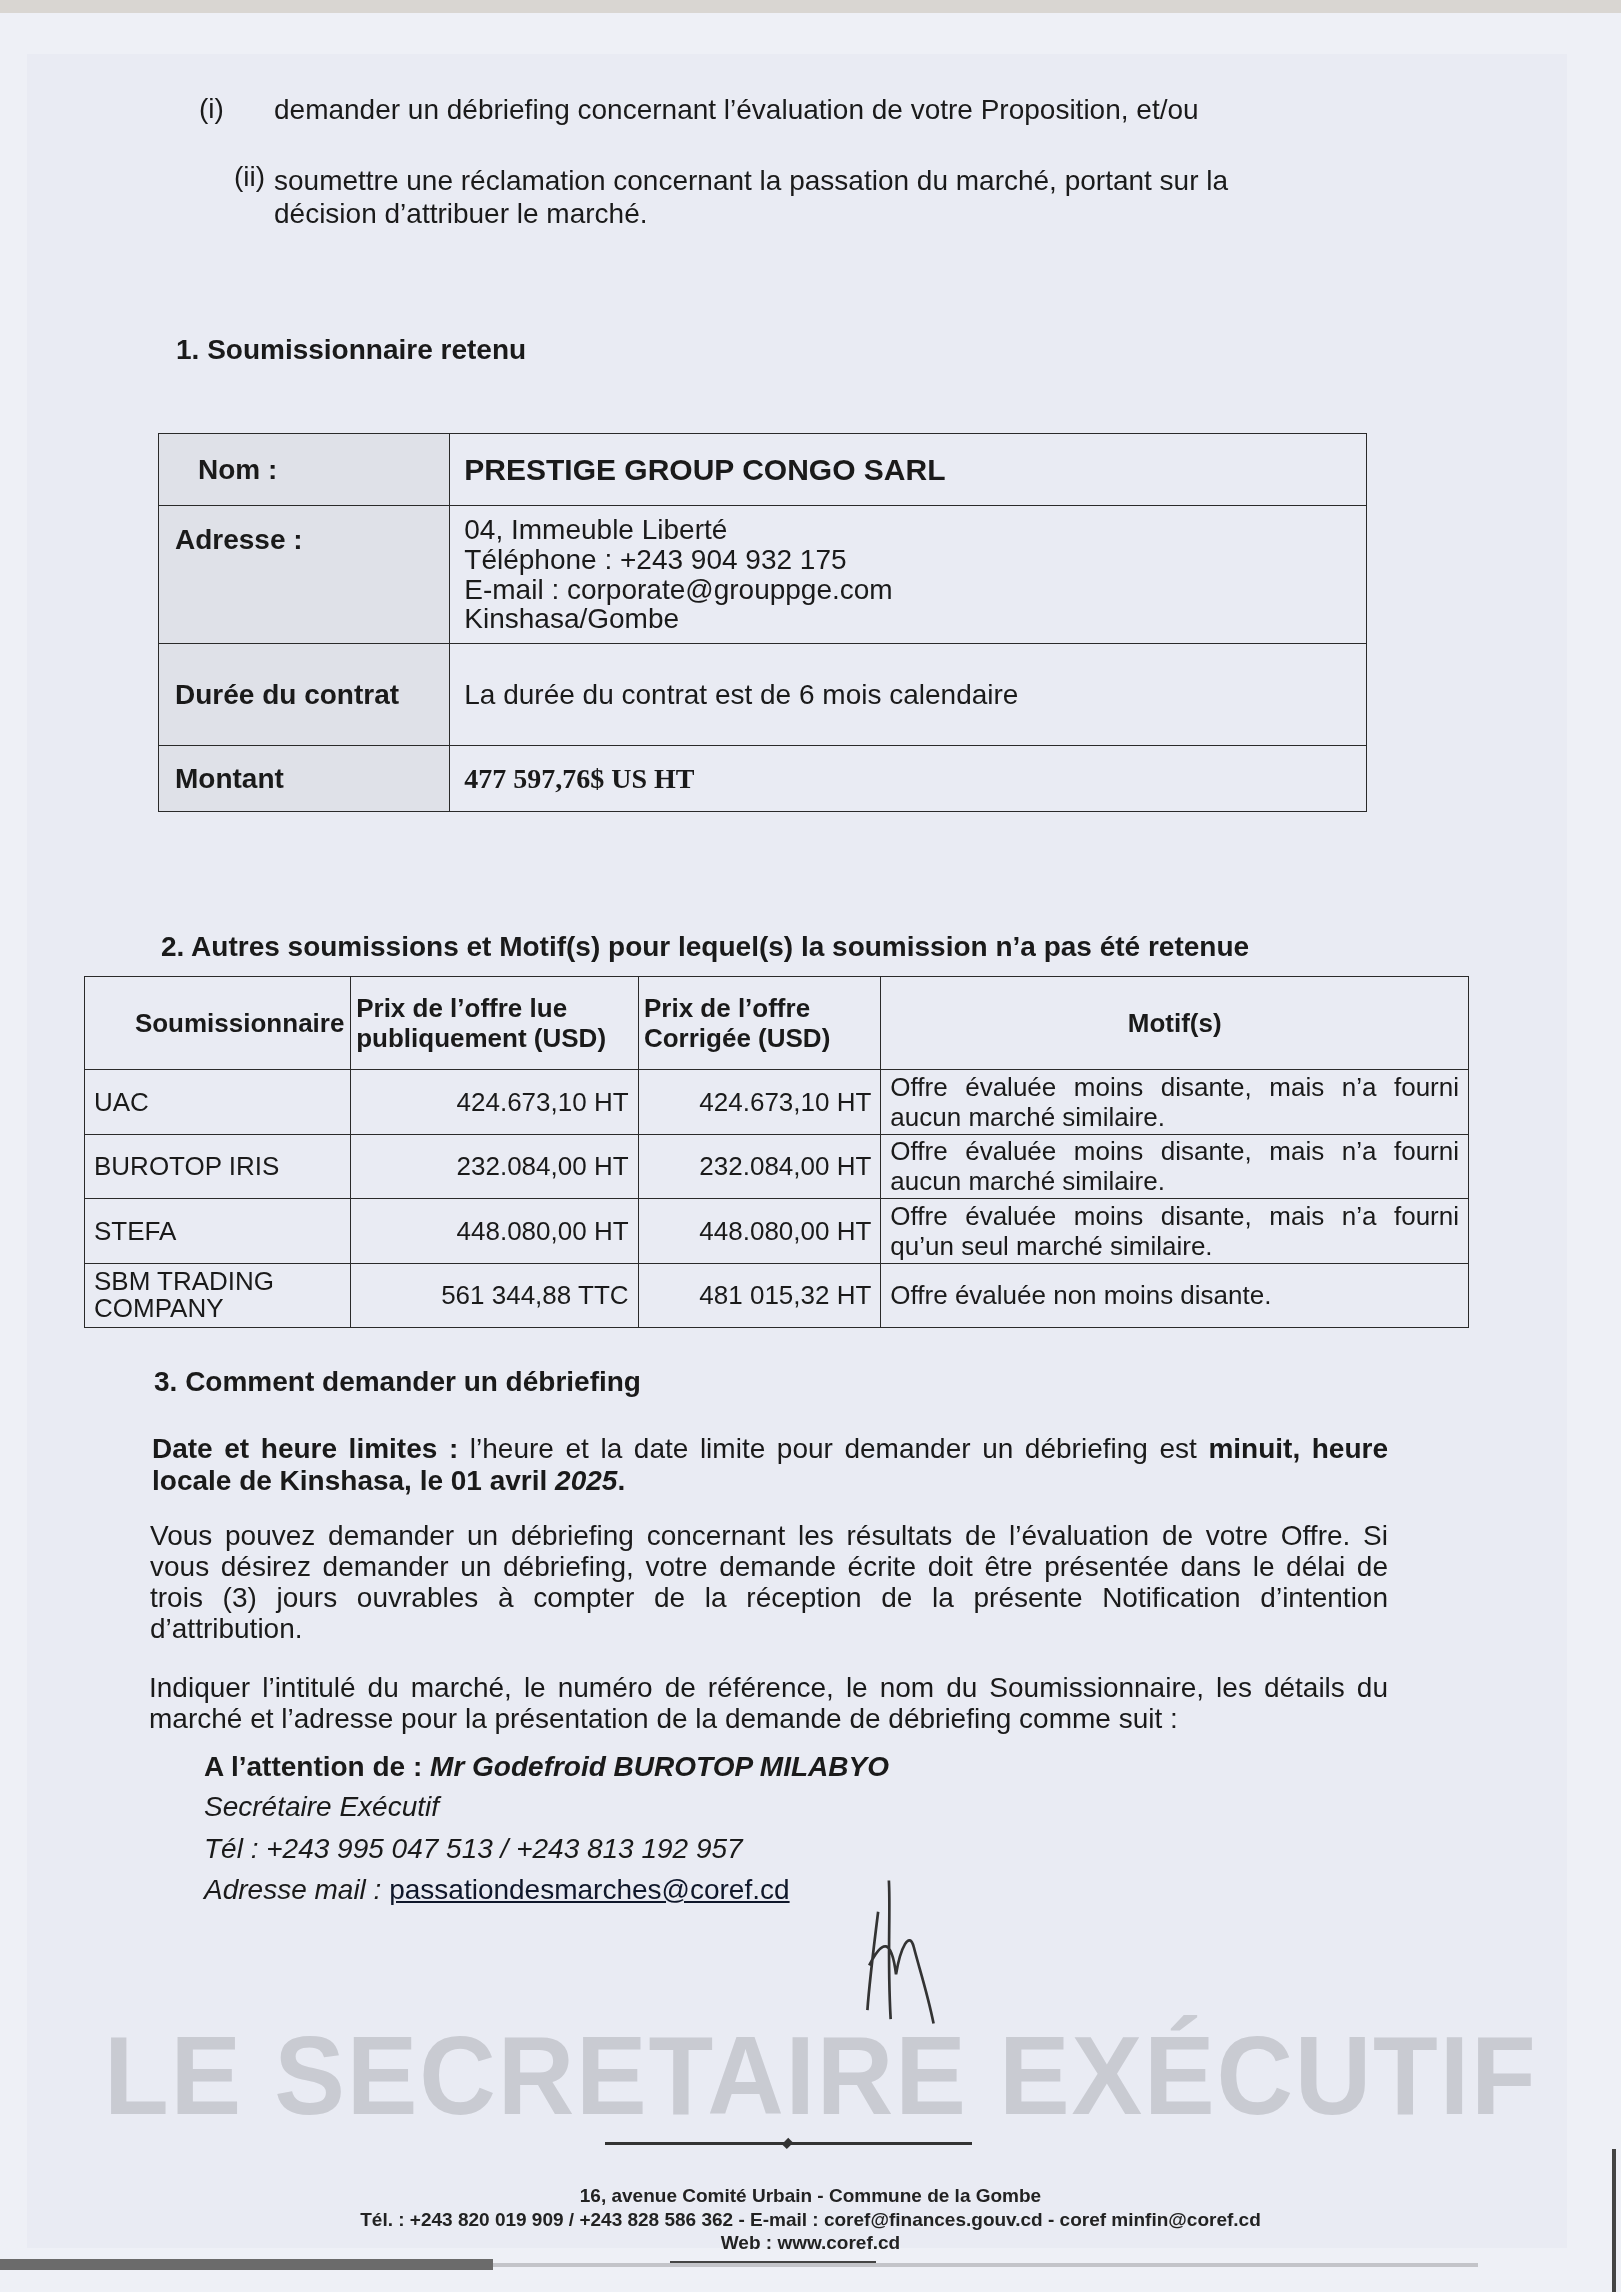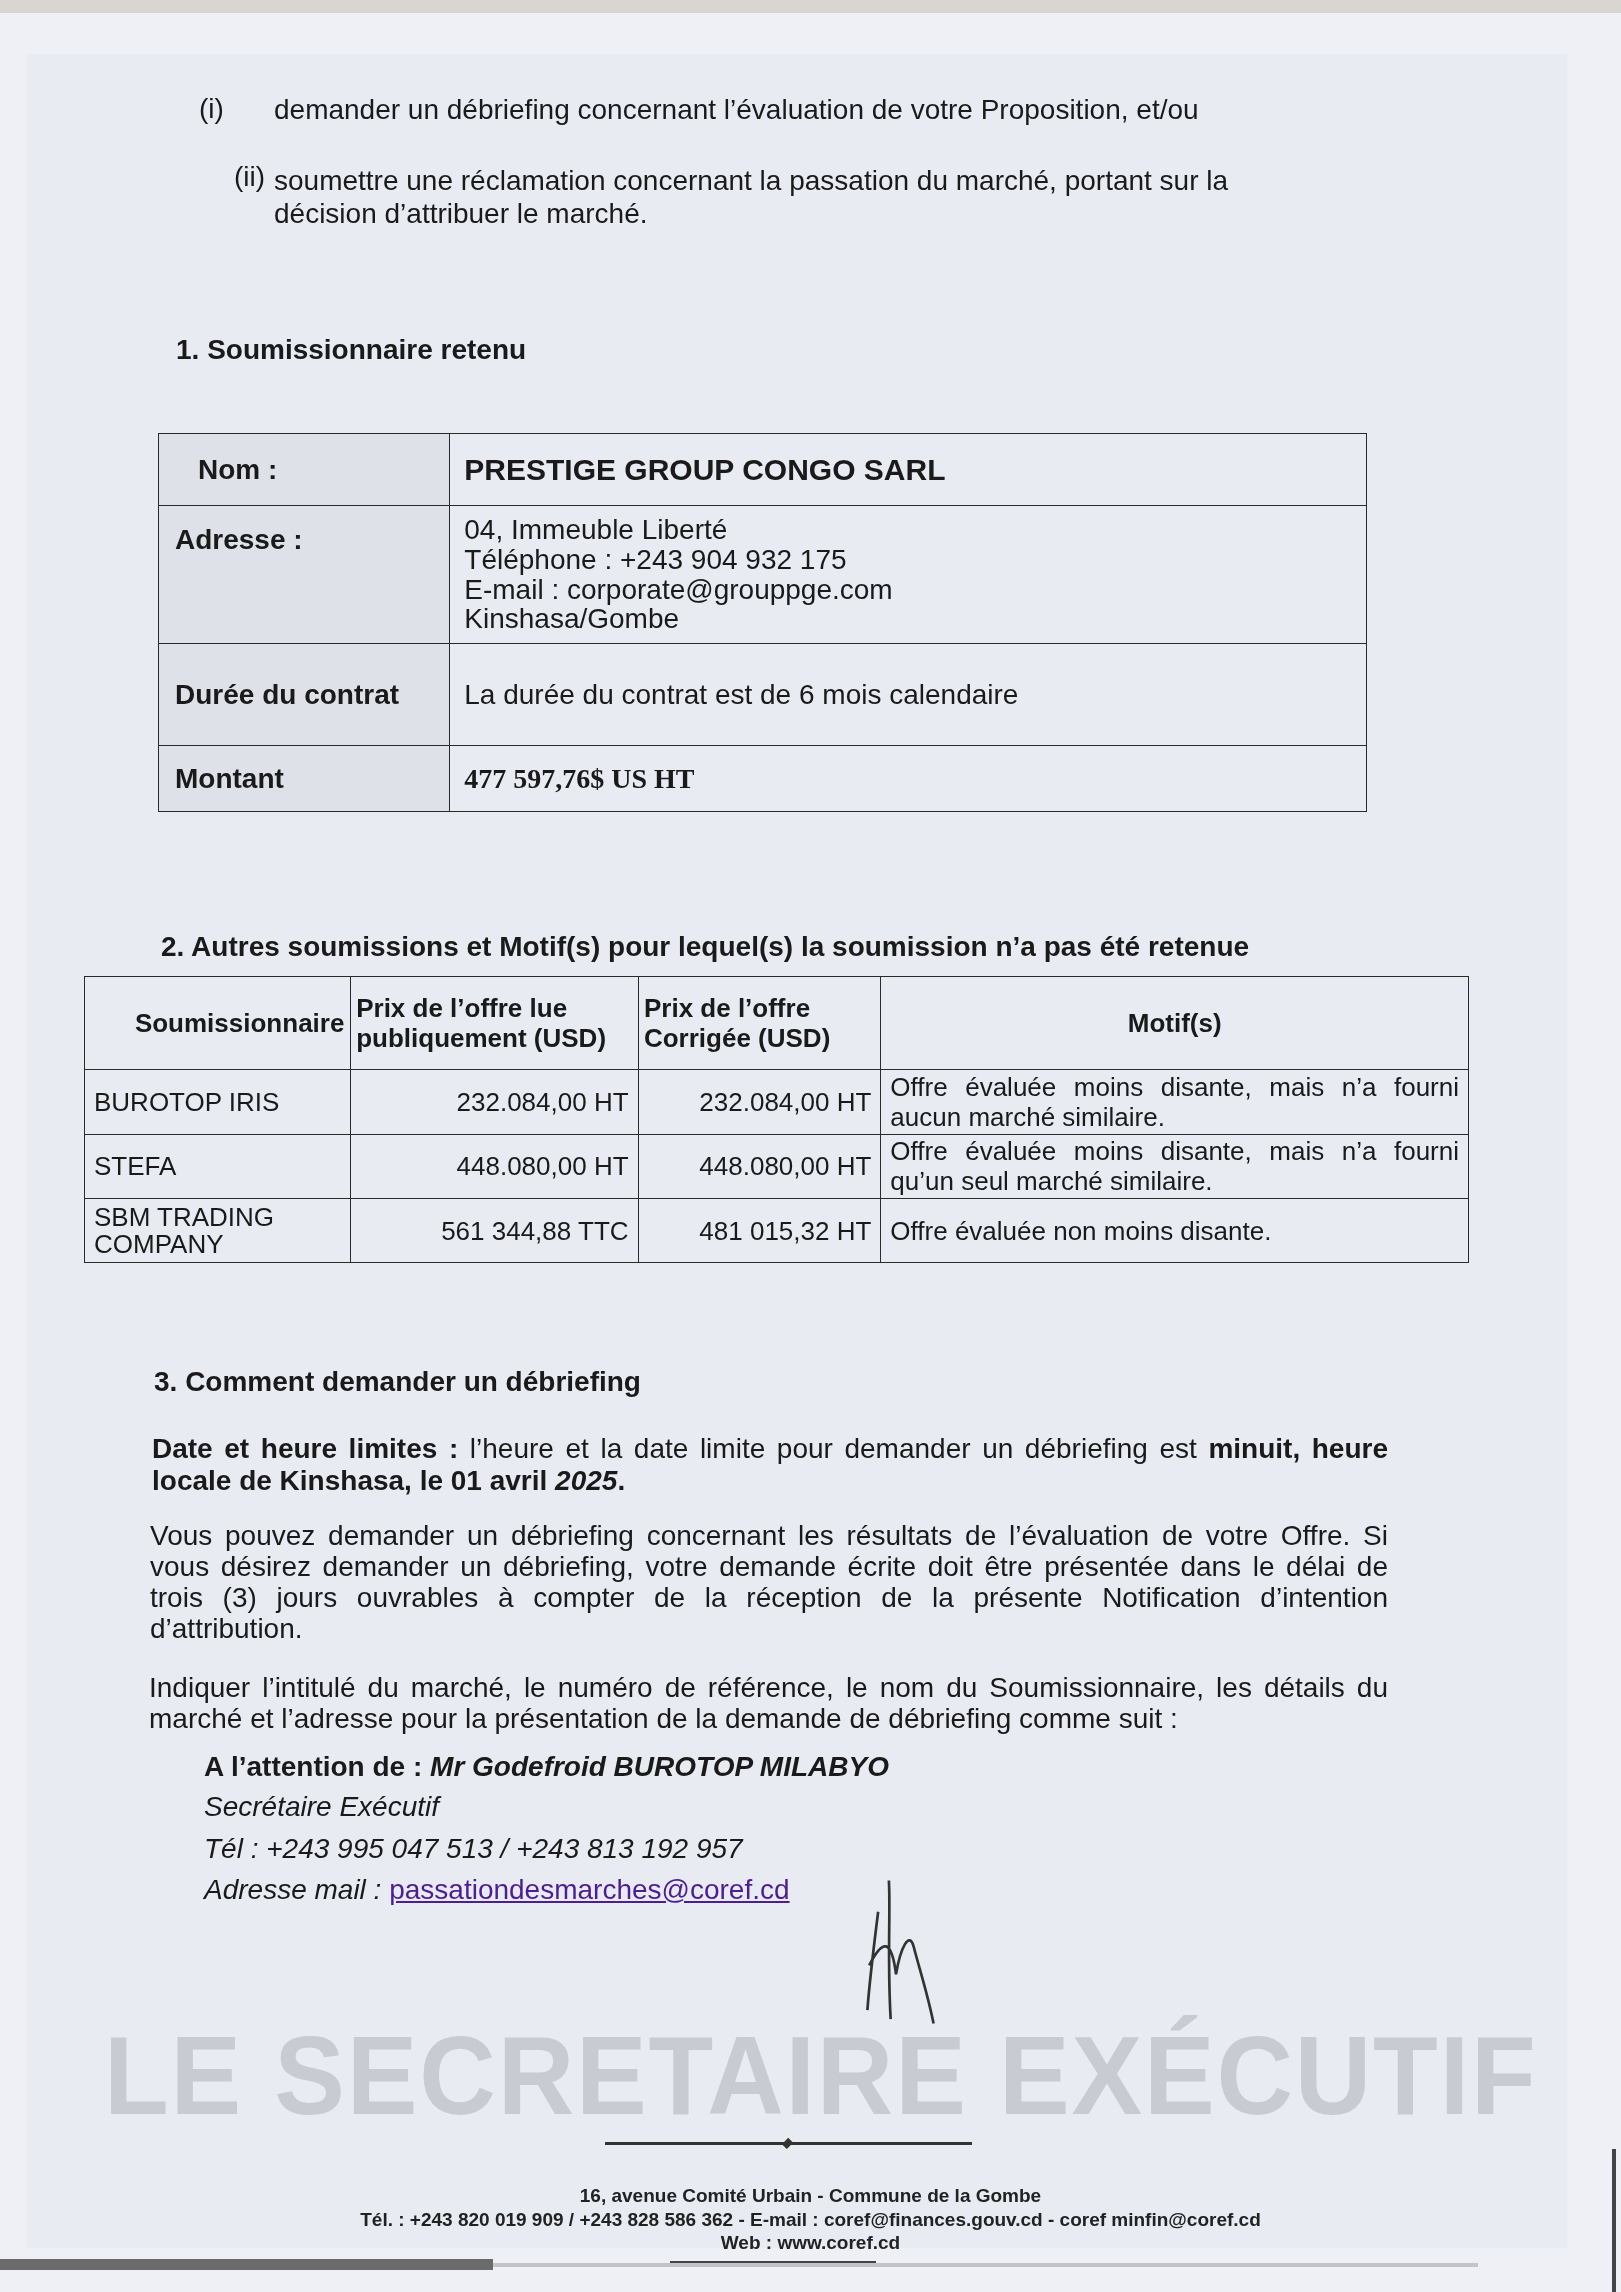--- a/index.html
+++ b/index.html
@@ -40,21 +40,21 @@
   .t2 th.center { text-align: center; }
   .t2 td { padding: 1.8px 9px; }
   .t2 td.num { text-align: right; white-space: nowrap; }
   .t2 td.motif { text-align: justify; text-align-last: left; }
 
   .para { position: absolute; font-size: 28px; line-height: 32px; text-align: justify; text-align-last: left; }
   .b { font-weight: bold; }
   .bi { font-weight: bold; font-style: italic; }
   .it { font-style: italic; }
   .contact { position: absolute; left: 204px; font-size: 28px; }
-  .contact a { color: #4c1d95; }
+  .contact a { color: #0f172a; }
 
   .stamp {
     position: absolute; left: 104px; top: 2015px; font-size: 106px; font-weight: bold;
     color: #c9cbd2; letter-spacing: 1.8px; transform: scaleY(1.05); white-space: nowrap;
   }
   .divider { position: absolute; left: 605px; top: 2142px; width: 367px; height: 2.7px; background: #333; }
   .divider-dot { position: absolute; left: 784px; top: 2139px; width: 7.2px; height: 9px; background: #333; transform: rotate(45deg); }
   .footer-line { position: absolute; left: 0; width: 1621px; text-align: center; font-weight: bold; font-size: 19px; color: #222; }
   .footer-under { position: absolute; left: 670px; top: 2261px; width: 206px; height: 1.8px; background: #444; }
 
@@ -101,20 +101,26 @@
 <div class="section-title" style="left:161px; top:931px;">2. Autres soumissions et Motif(s) pour lequel(s) la soumission n’a pas été retenue</div>
 <table class="t2">
   <tbody>
       <tr style="height:93px;">
     <th style="width:254px; text-align:right;">Soumissionnaire</th>
     <th style="width:276px;">Prix de l’offre lue publiquement (USD)</th>
     <th style="width:231px; vertical-align:middle;">Prix de l’offre Corrigée (USD)</th>
     <th class="center">Motif(s)</th>
   </tr>
   <tr style="height:64px;">
+    <td>UAC</td>
+    <td class="num">424.673,10 HT</td>
+    <td class="num">424.673,10 HT</td>
+    <td class="motif">Offre évaluée moins disante, mais n’a fourni aucun marché similaire.</td>
+  </tr>
+  <tr style="height:64px;">
     <td>BUROTOP IRIS</td>
     <td class="num">232.084,00 HT</td>
     <td class="num">232.084,00 HT</td>
     <td class="motif">Offre évaluée moins disante, mais n’a fourni aucun marché similaire.</td>
   </tr>
   <tr style="height:64px;">
     <td>STEFA</td>
     <td class="num">448.080,00 HT</td>
     <td class="num">448.080,00 HT</td>
     <td class="motif">Offre évaluée moins disante, mais n’a fourni qu’un seul marché similaire.</td>

